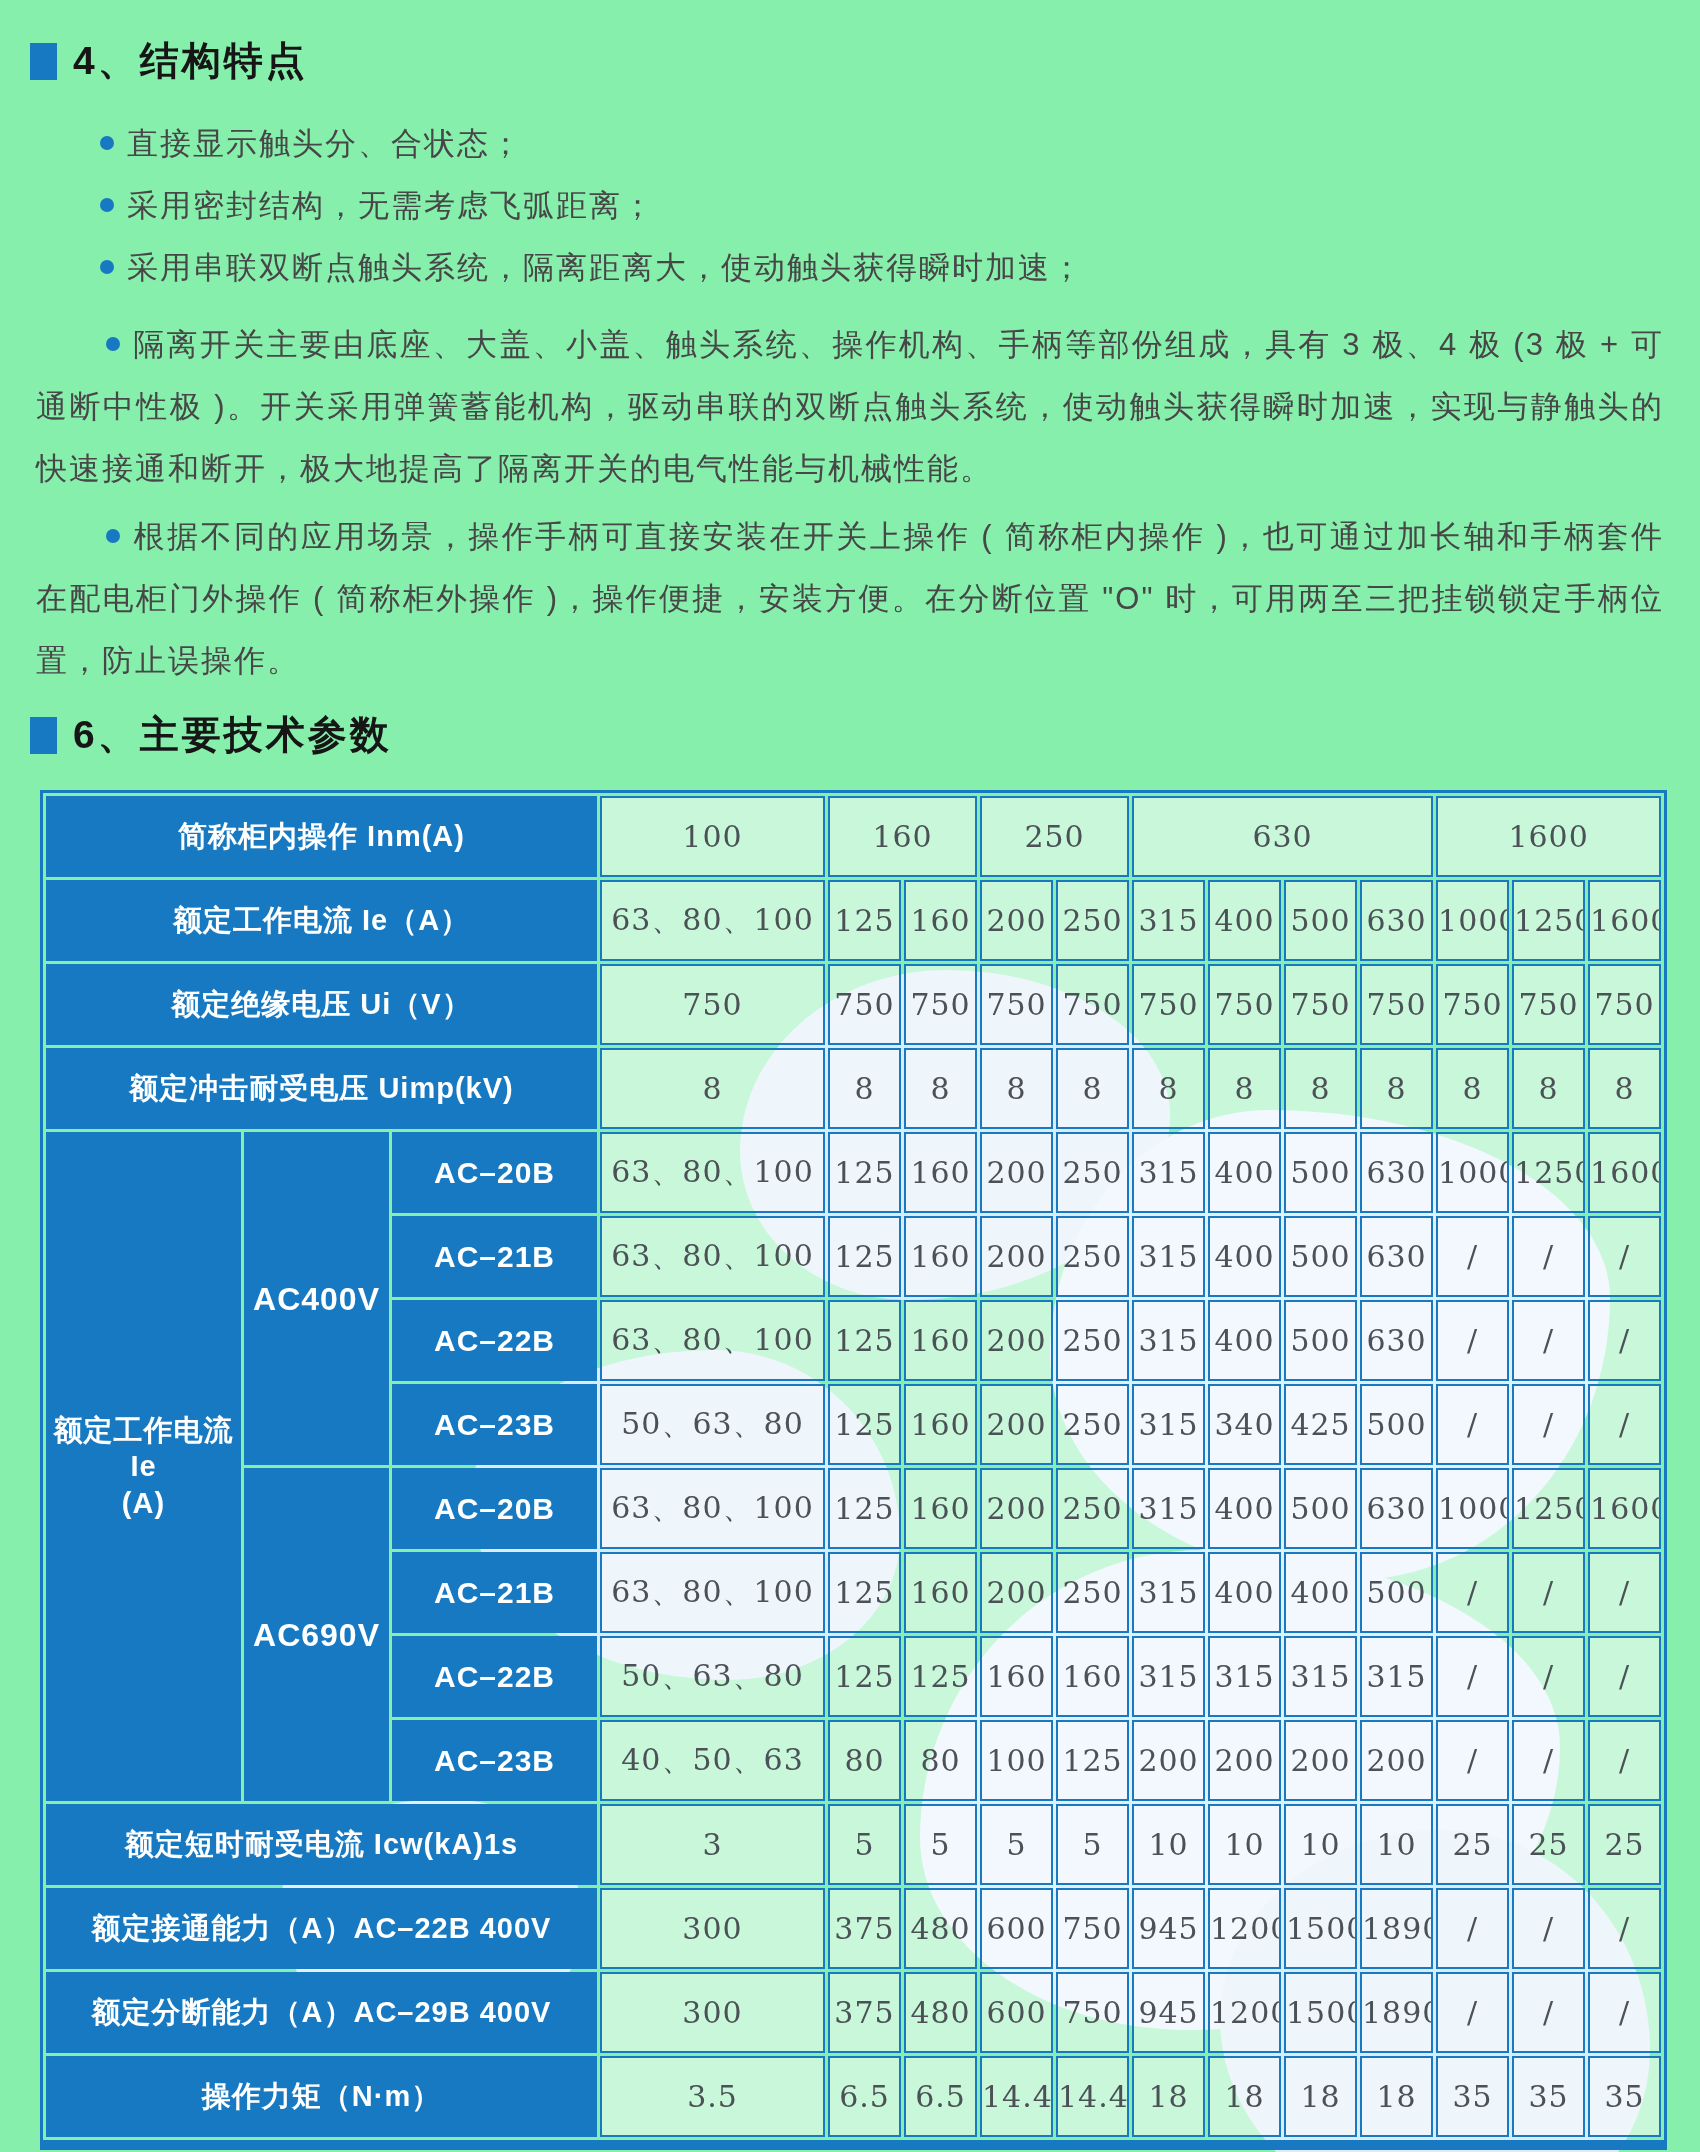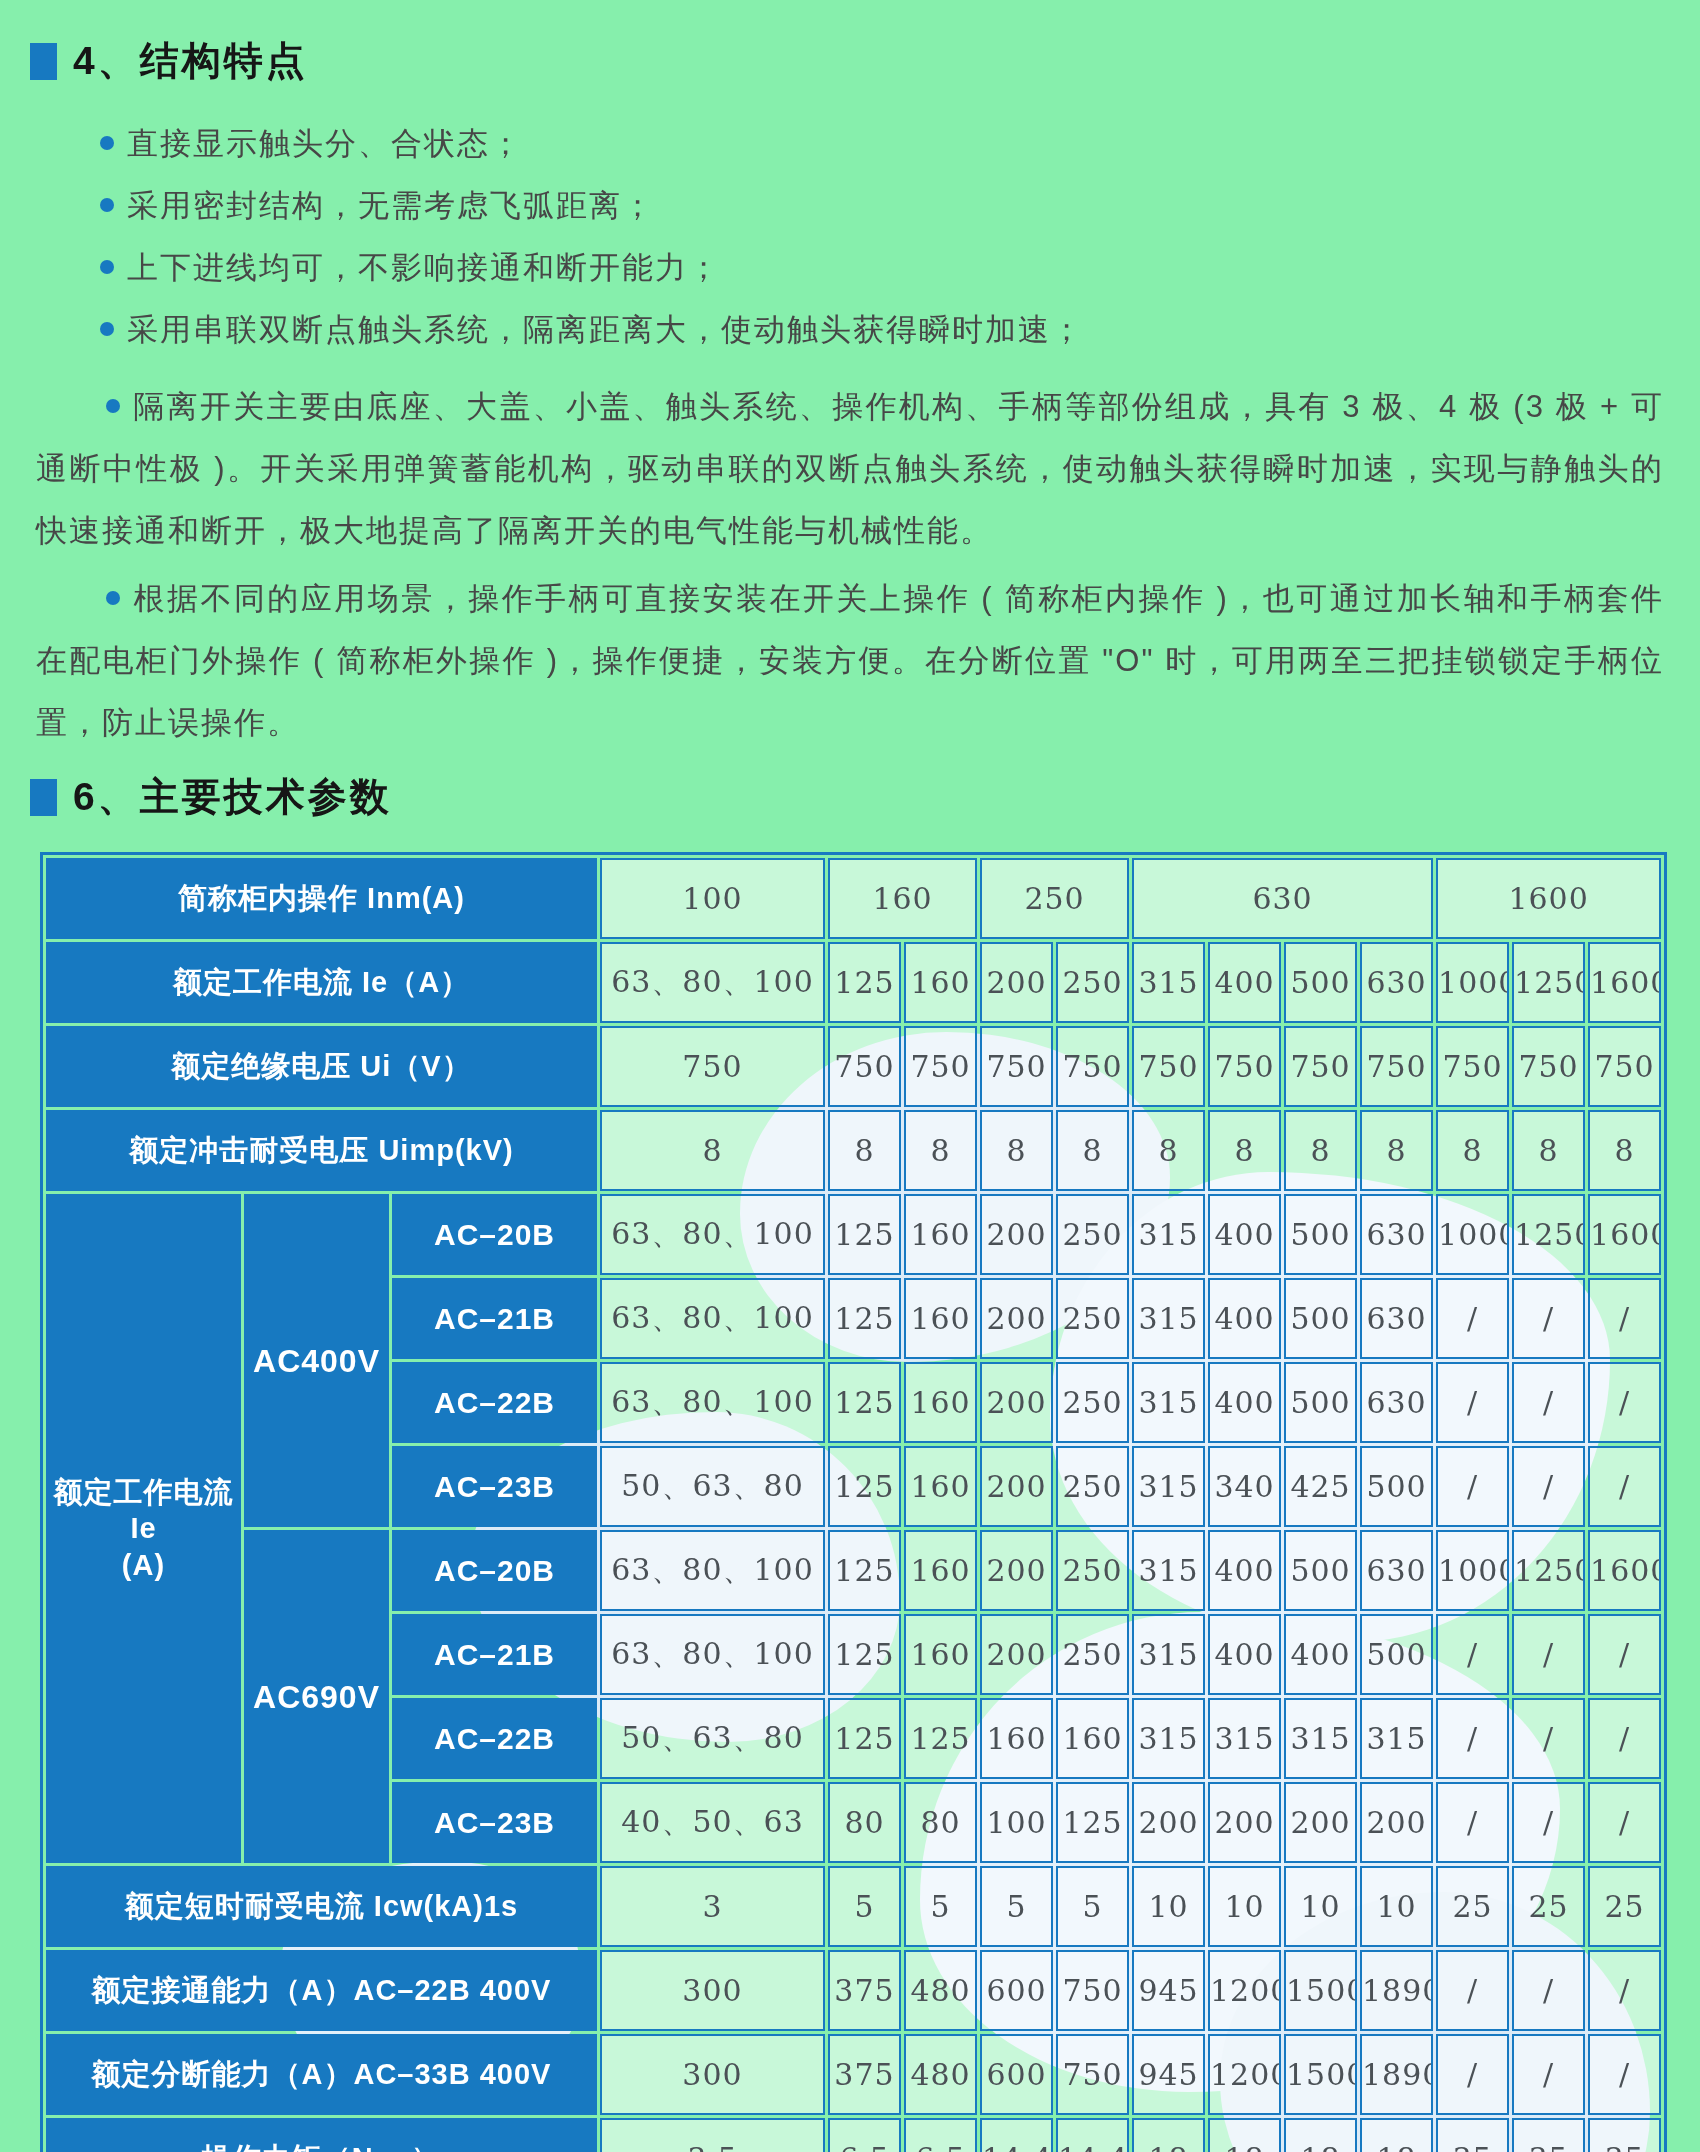--- a/index.html
+++ b/index.html
@@ -50,21 +50,20 @@
 <div class="page">
 
   <div class="sec-heading">
     <span class="sq"></span>
     <span class="sec-title">4、结构特点</span>
   </div>
 
   <div class="features">
     <div class="bullet"><span class="dot"></span><span>直接显示触头分、合状态；</span></div>
     <div class="bullet"><span class="dot"></span><span>采用密封结构，无需考虑飞弧距离；</span></div>
-    <div class="bullet"><span class="dot"></span><span>上下进线均可，不影响接通和断开能力；</span></div>
     <div class="bullet"><span class="dot"></span><span>采用串联双断点触头系统，隔离距离大，使动触头获得瞬时加速；</span></div>
     <p class="bpara"><span class="dot"></span><span>隔离开关主要由底座、大盖、小盖、触头系统、操作机构、手柄等部份组成，具有 3 极、4 极 (3 极 + 可通断中性极 )。开关采用弹簧蓄能机构，驱动串联的双断点触头系统，使动触头获得瞬时加速，实现与静触头的快速接通和断开，极大地提高了隔离开关的电气性能与机械性能。</span></p>
     <p class="bpara"><span class="dot"></span><span>根据不同的应用场景，操作手柄可直接安装在开关上操作 ( 简称柜内操作 )，也可通过加长轴和手柄套件在配电柜门外操作 ( 简称柜外操作 )，操作便捷，安装方便。在分断位置 "O" 时，可用两至三把挂锁锁定手柄位置，防止误操作。</span></p>
   </div>
 
   <div class="sec-heading second">
     <span class="sq"></span>
     <span class="sec-title">6、主要技术参数</span>
   </div>
 
@@ -297,21 +296,21 @@
             <td class="data">750</td>
             <td class="data">945</td>
             <td class="data">1200</td>
             <td class="data">1500</td>
             <td class="data">1890</td>
             <td class="data">/</td>
             <td class="data">/</td>
             <td class="data">/</td>
           </tr>
           <tr>
-            <td colspan="3" class="label">额定分断能力（A）AC–33B 400V</td>
+            <td colspan="3" class="label">额定分断能力（A）AC–29B 400V</td>
             <td class="data">300</td>
             <td class="data">375</td>
             <td class="data">480</td>
             <td class="data">600</td>
             <td class="data">750</td>
             <td class="data">945</td>
             <td class="data">1200</td>
             <td class="data">1500</td>
             <td class="data">1890</td>
             <td class="data">/</td>

